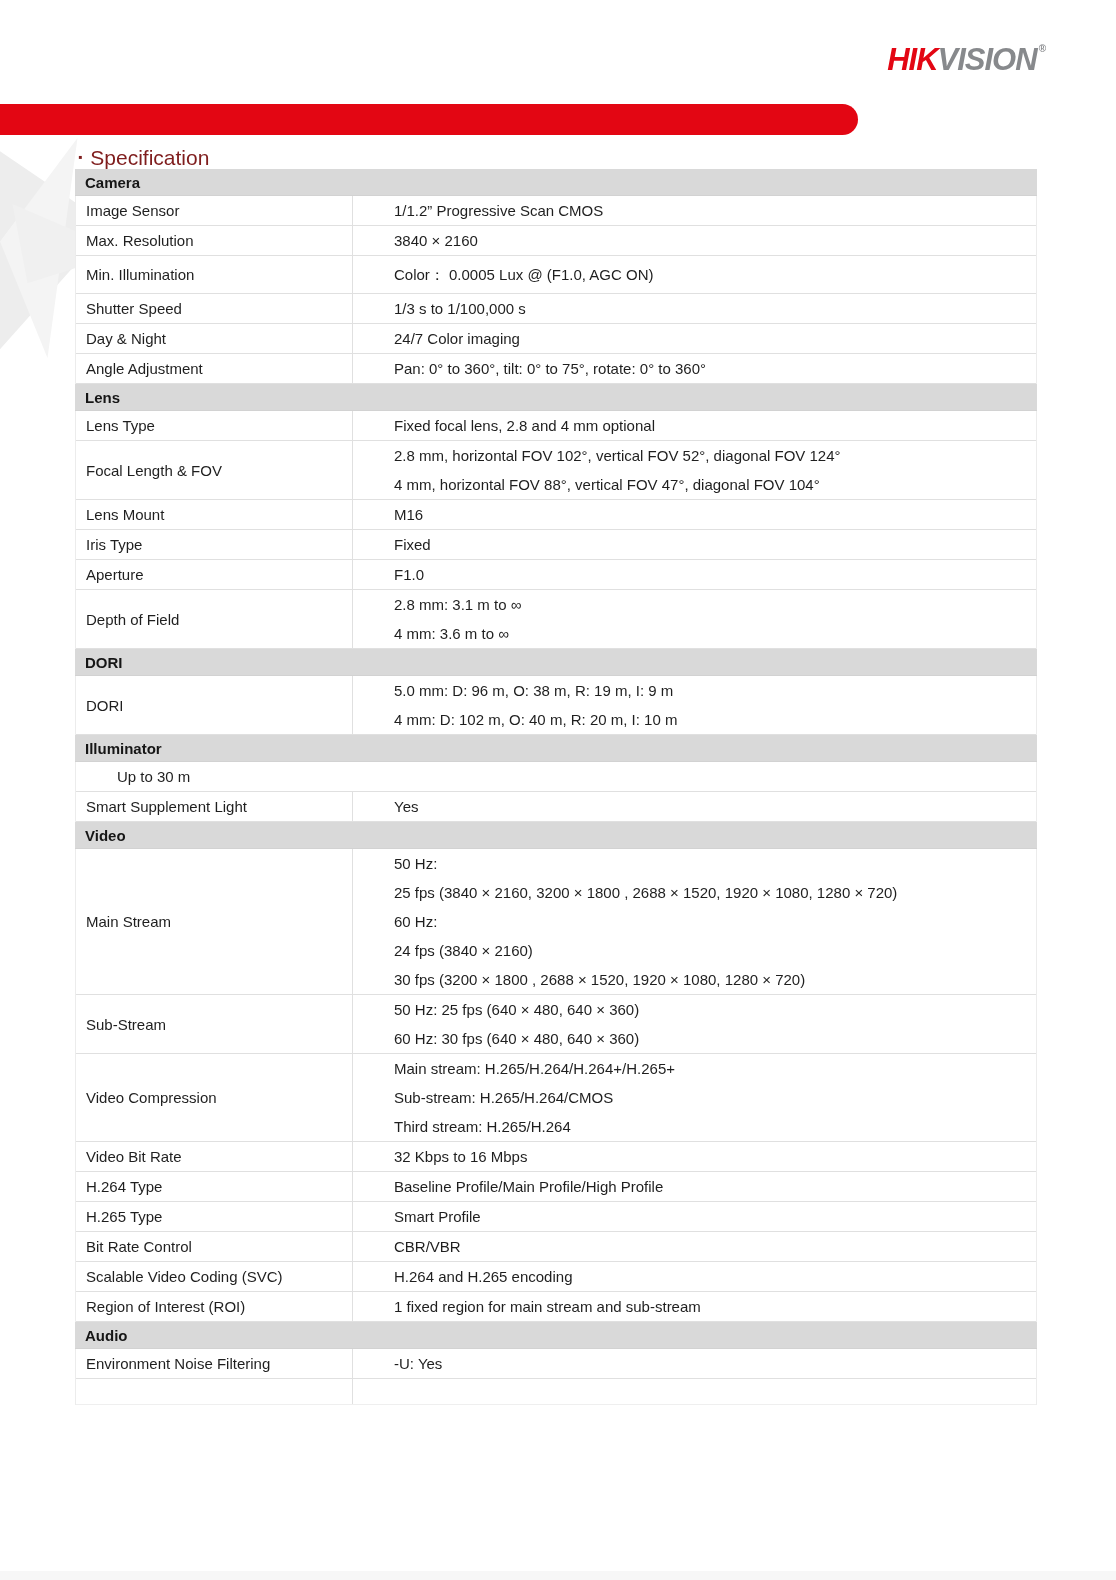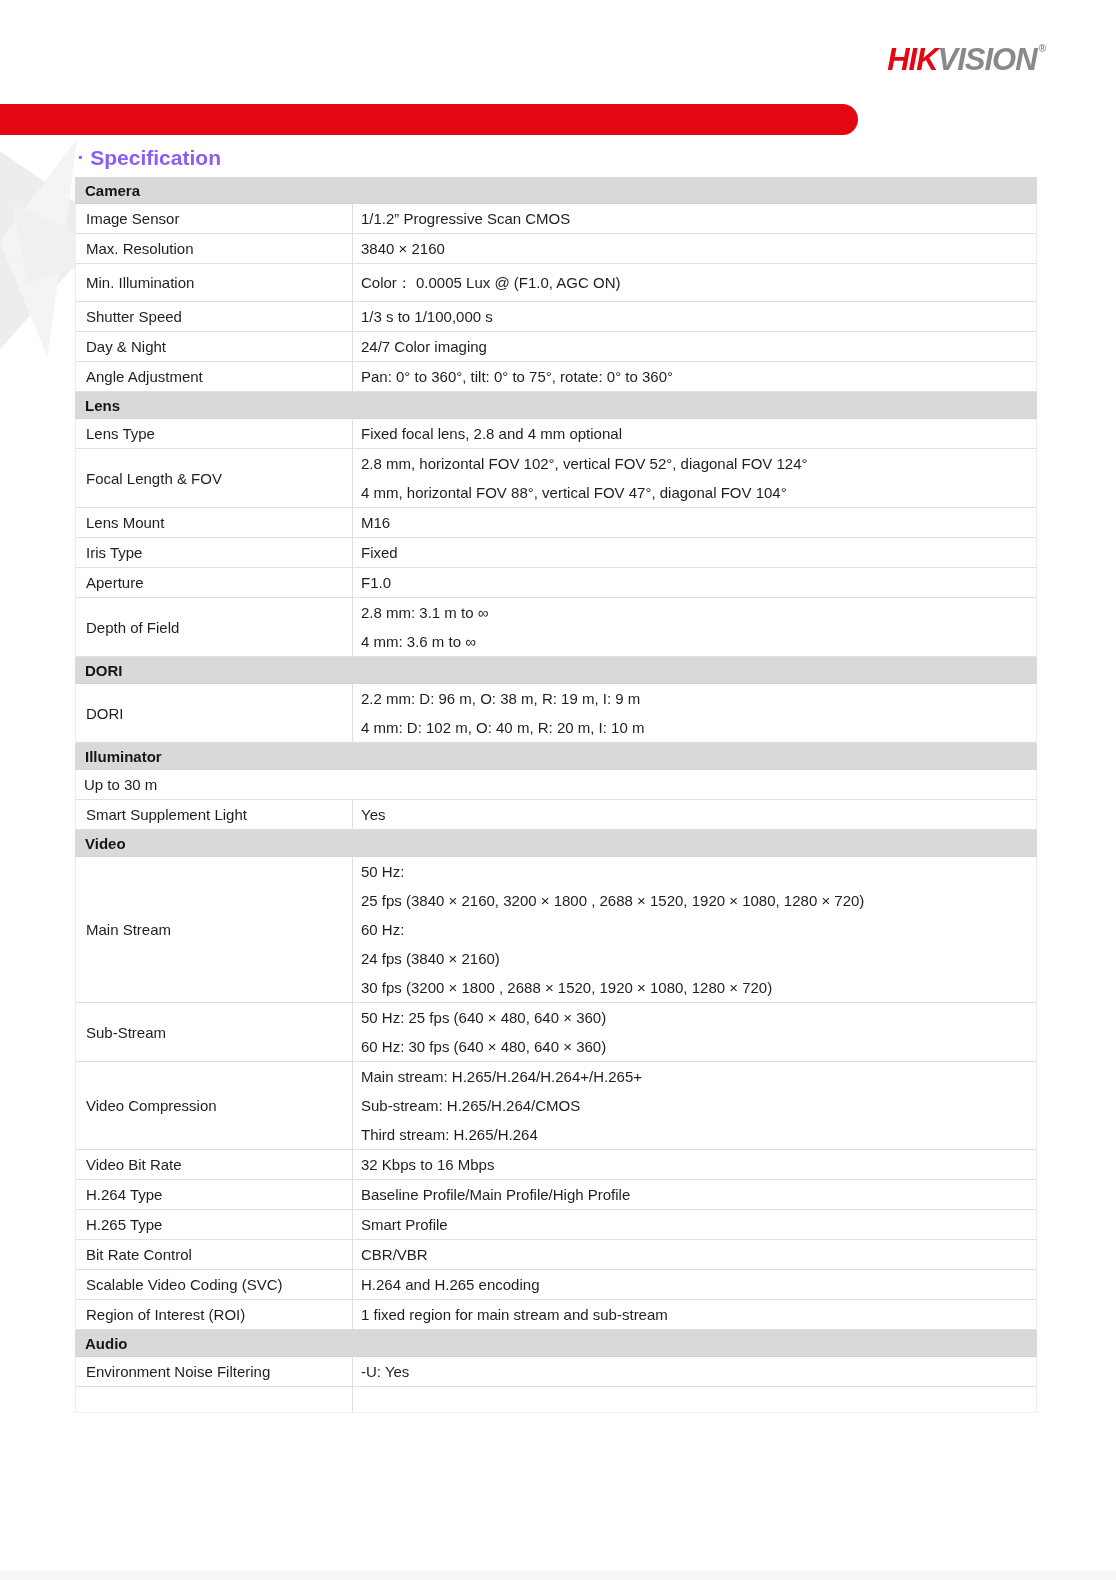--- a/index.html
+++ b/index.html
@@ -34,44 +34,44 @@
   }
   
   .wm{position:absolute;left:0;top:138px;width:125px;height:220px;pointer-events:none;}
   .wm div{position:absolute;inset:0;}
   .wm .t1{background:#ededed;clip-path:polygon(0 6%,88% 40%,0 96%);}
   .wm .t2{background:#f4f4f4;clip-path:polygon(0 47%,62% 0,38% 100%);}
   .wm .t3{background:#f0f0f0;clip-path:polygon(10% 30%,100% 52%,22% 66%);}
   
   .title{
     position:absolute;top:146px;left:78px;
-    font-size:21px;font-weight:bold;color:#8b5cf6;white-space:nowrap;
+    font-size:21px;font-weight:normal;color:#7f1d1d;white-space:nowrap;
   }
   .title .bullet{font-size:12px;vertical-align:4px;margin-right:8px;}
   
   .spec-table{
-    position:absolute;top:177px;left:75px;width:962px;
+    position:absolute;top:169px;left:75px;width:962px;
     border-left:1px solid #ececec;border-right:1px solid #ececec;
     font-size:15px;
   }
   .sec-header{
     background:var(--section_header_bg);
     font-weight:bold;color:#161616;
     height:27px;line-height:27px;padding:0 10px;
     border-bottom:1px solid #d2d2d2;
     margin:0 -1px; 
   }
   .row{display:flex;border-bottom:1px solid var(--row_border);background:#fff;}
   .row .label{
     flex:0 0 277px;width:277px;
     border-right:1px solid var(--row_border);
     padding:0 10px;display:flex;align-items:center;
   }
   .row .value{flex:1;padding:0 8px;display:flex;flex-direction:column;justify-content:center;}
-  .row .line{line-height:29px;white-space:nowrap;}
+  .row .line{line-height:29px;white-space:nowrap;margin-left:33px;}
   .row.tall .value,.row.tall .label{padding-top:4px;padding-bottom:4px;}
   .row.partial{height:26px;border-bottom:1px solid #efefef;}
   
   .bottom-strip{
     position:absolute;left:0;bottom:0;width:1116px;height:9px;background:#f7f7f7;
   }
 </style>
 </head>
 <body>
 
@@ -165,21 +165,21 @@
       <div class="label">Depth of Field</div>
       <div class="value">
         <div class="line">2.8 mm: 3.1 m to ∞</div>
         <div class="line">4 mm: 3.6 m to ∞</div>
       </div>
     </div>
     <div class="sec-header">DORI</div>
     <div class="row">
       <div class="label">DORI</div>
       <div class="value">
-        <div class="line">2.2 mm: D: 96 m, O: 38 m, R: 19 m, I: 9 m</div>
+        <div class="line">5.0 mm: D: 96 m, O: 38 m, R: 19 m, I: 9 m</div>
         <div class="line">4 mm: D: 102 m, O: 40 m, R: 20 m, I: 10 m</div>
       </div>
     </div>
     <div class="sec-header">Illuminator</div>
     <div class="row">
       <div class="value">
         <div class="line">Up to 30 m</div>
       </div>
     </div>
     <div class="row">

